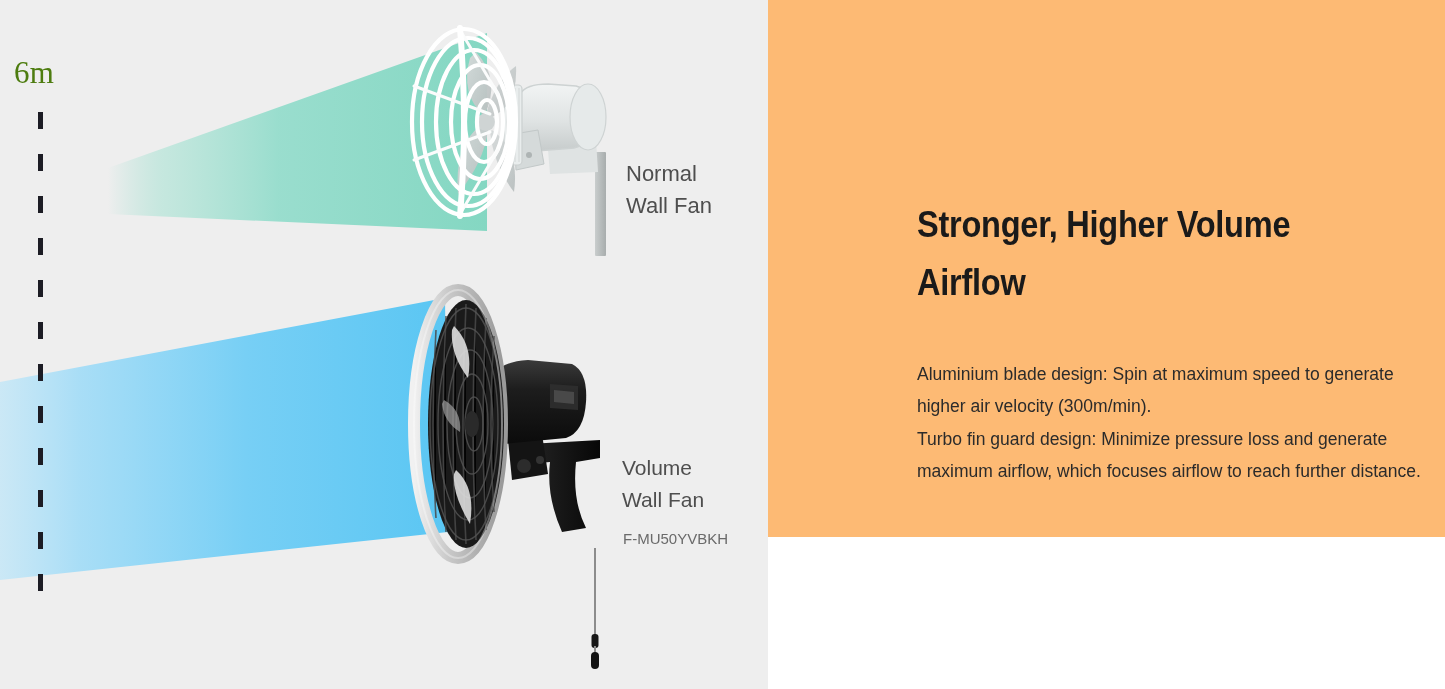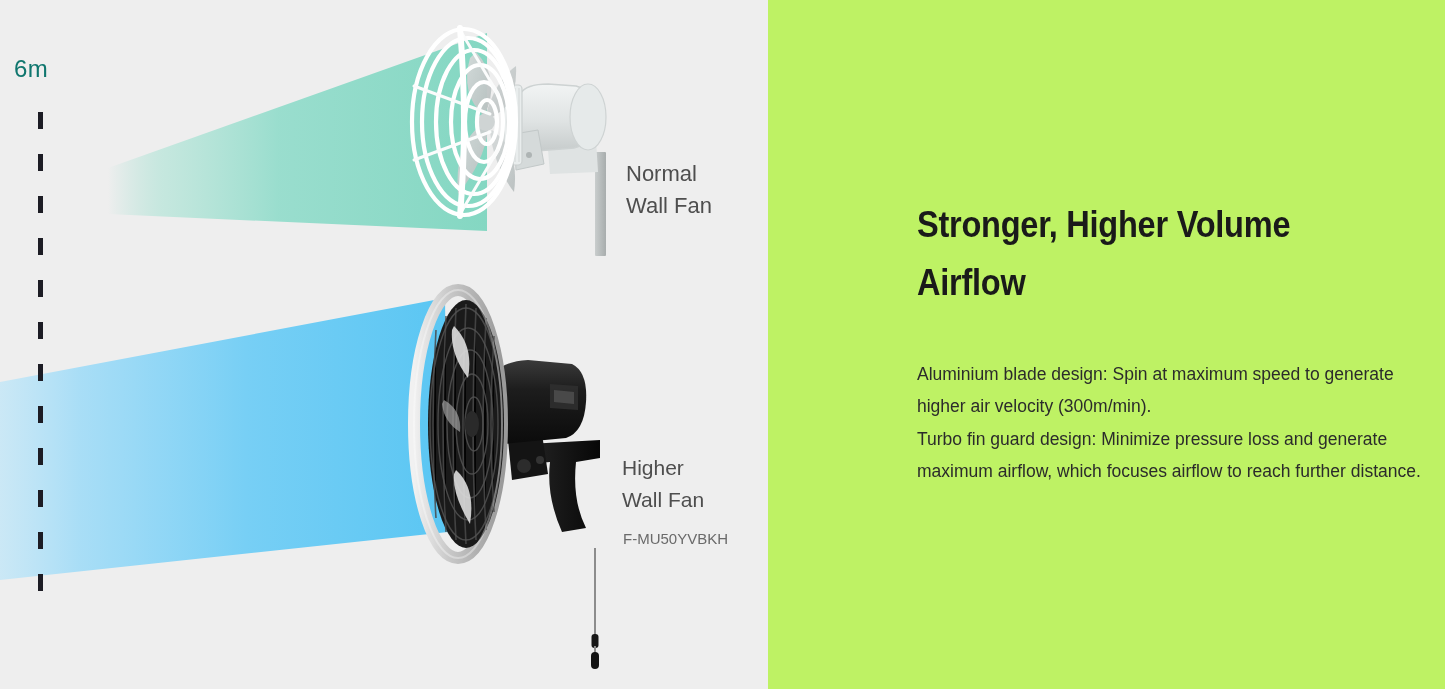--- a/index.html
+++ b/index.html
@@ -26,23 +26,23 @@
     background: #eeeeee;
     overflow: hidden;
     flex: 0 0 768px;
   }
 
   
   .distance-label {
     position: absolute;
     left: 14px;
     top: 57px;
-    font-size: 24px;
-    color: #0f766e;
-    font-family: Liberation Sans, sans-serif;
+    font-size: 31px;
+    color: #4d7c0f;
+    font-family: Liberation Serif, serif;
     letter-spacing: .3px;
     line-height: 1;
   }
   .dashed-line {
     position: absolute;
     left: 38px;
     top: 112px;
     width: 5px;
     height: 498px;
     background-image: linear-gradient(
@@ -129,22 +129,22 @@
     font-size: 15px;
     color: #6a6a6a;
     line-height: 20px;
     text-align: right;
   }
 
   
   .copy-panel {
     position: relative;
     flex: 1 1 auto;
-    height: 689px;
-    background: #bef264;
+    height: 537px;
+    background: #fdba74;
   }
   .headline {
     position: absolute;
     left: 149px;
     top: 196px;
     width: 470px;
     font-family: "Liberation Sans Narrow", "Liberation Sans", sans-serif;
     font-weight: 700;
     font-size: 37px;
     line-height: 58px;
@@ -327,21 +327,21 @@
       <line x1="7" y1="98" x2="7" y2="106" stroke="#8c8c8c" stroke-width="2"></line>
       <rect x="3" y="104" width="8" height="17" rx="4" fill="#131313"></rect>
     </svg>
 
     <div class="cap cap-normal">
       <div>Normal</div>
       <div>Wall Fan</div>
     </div>
 
     <div class="cap cap-strong">
-      <div>Higher</div>
+      <div>Volume</div>
       <div>Wall Fan</div>
     </div>
 
     <div class="cap cap-model">F-MU50YVBKH</div>
 
     <div class="distance-label">6m</div>
     <div class="dashed-line"></div>
   </div>
 
   <div class="copy-panel">

